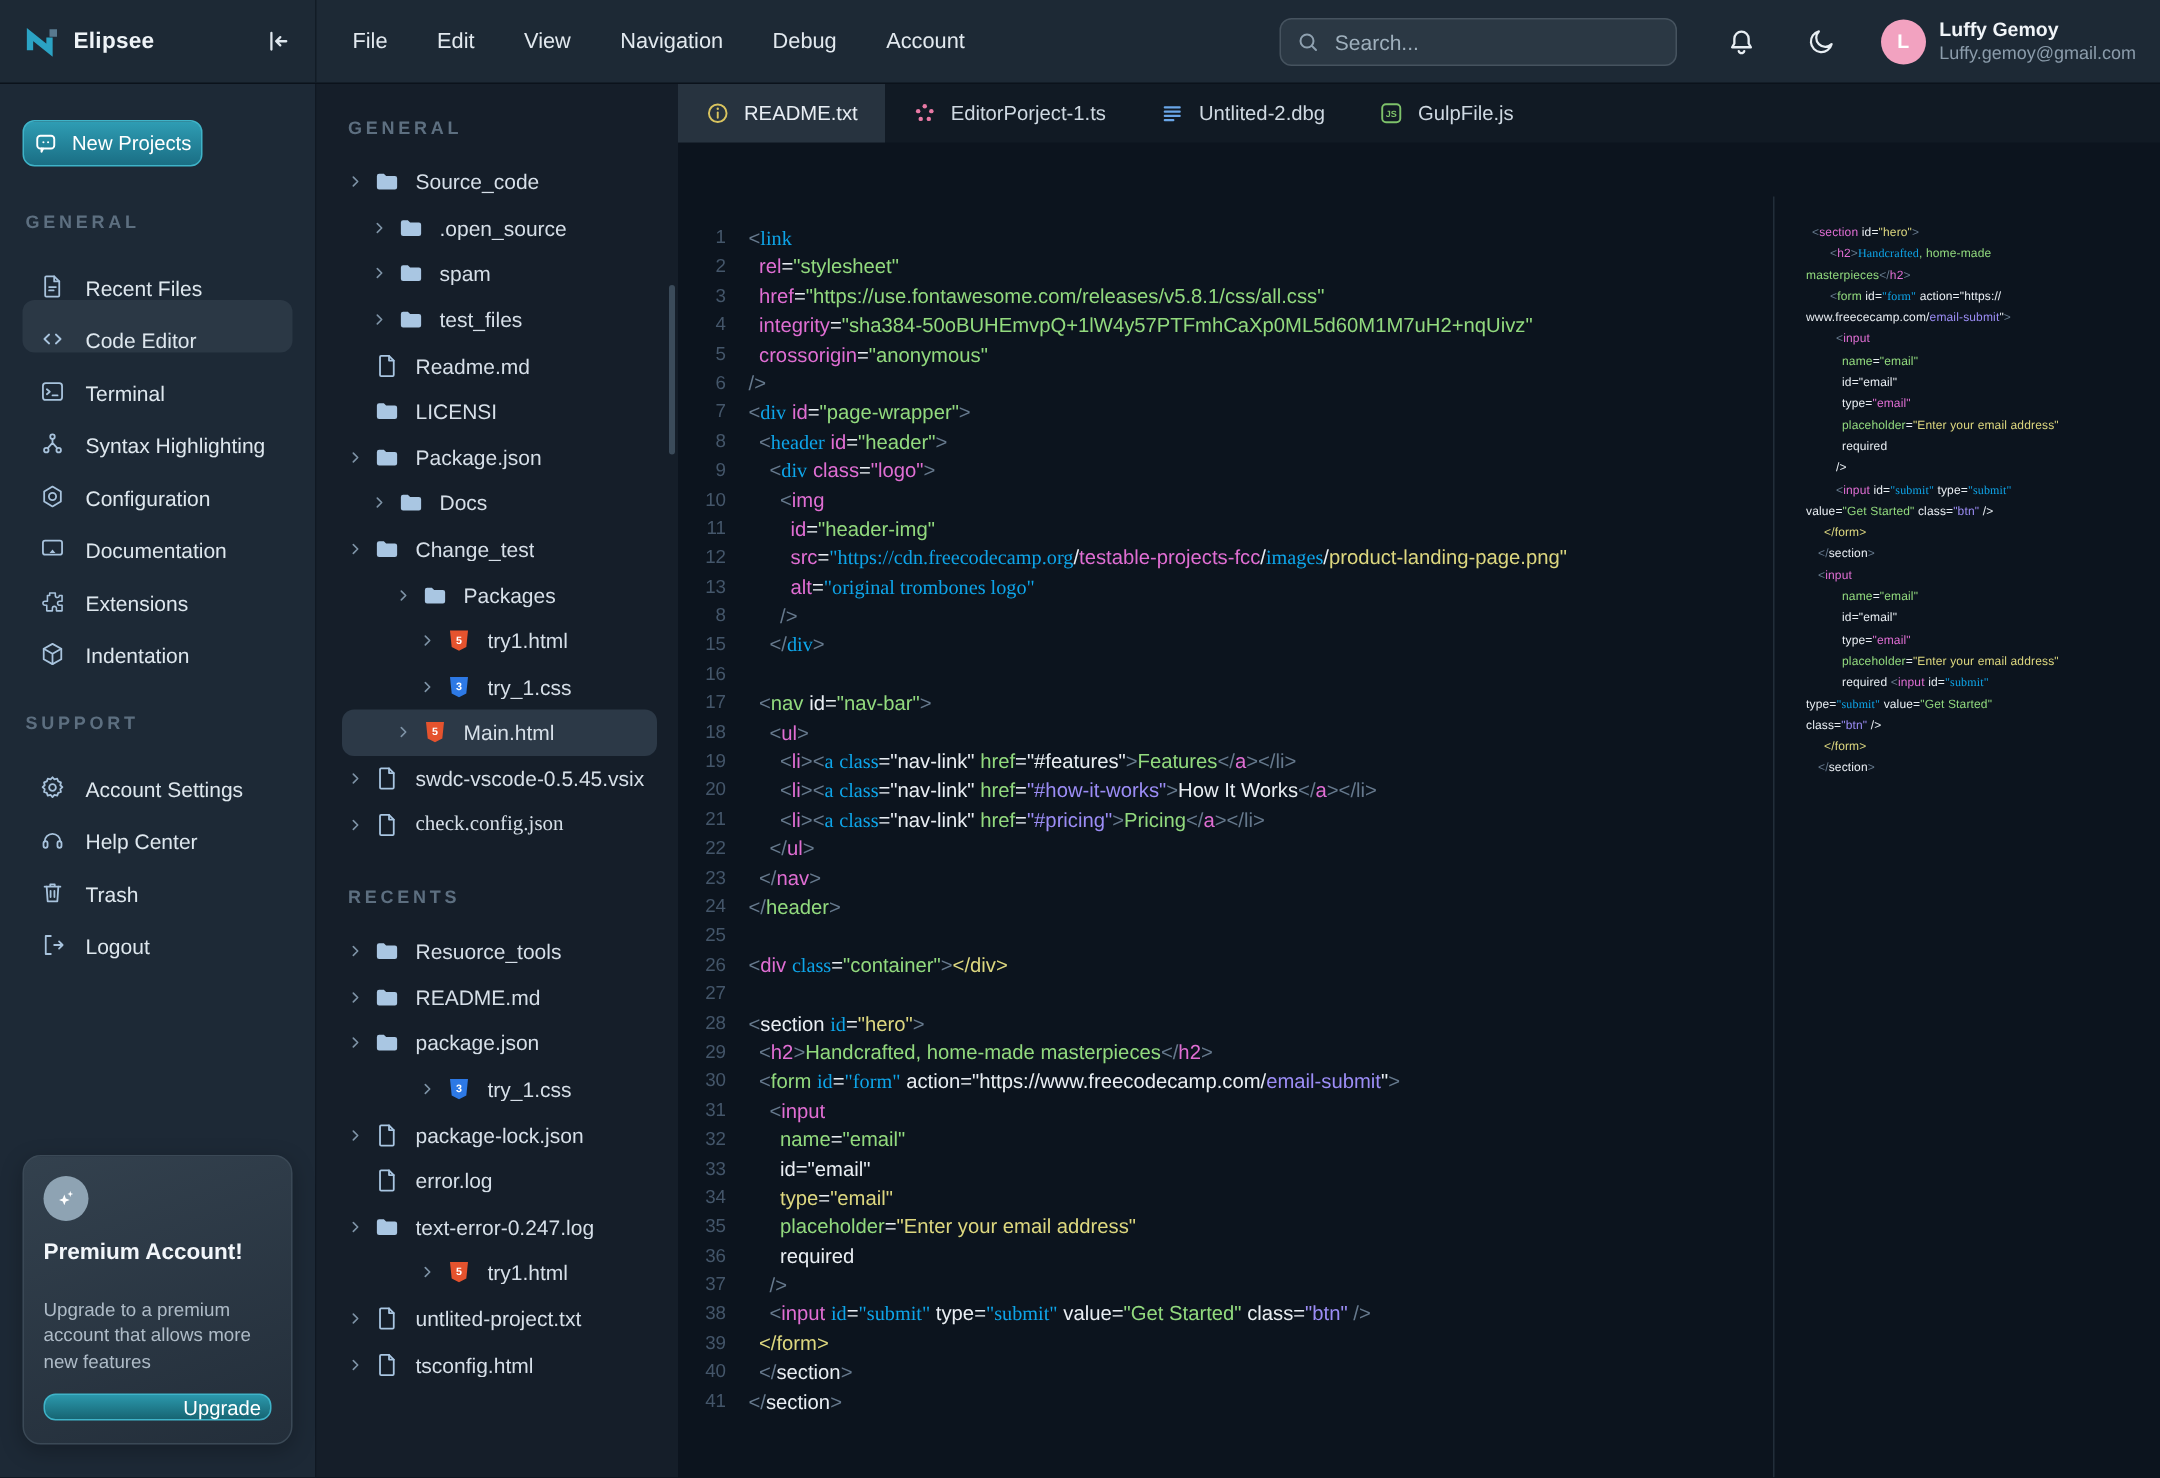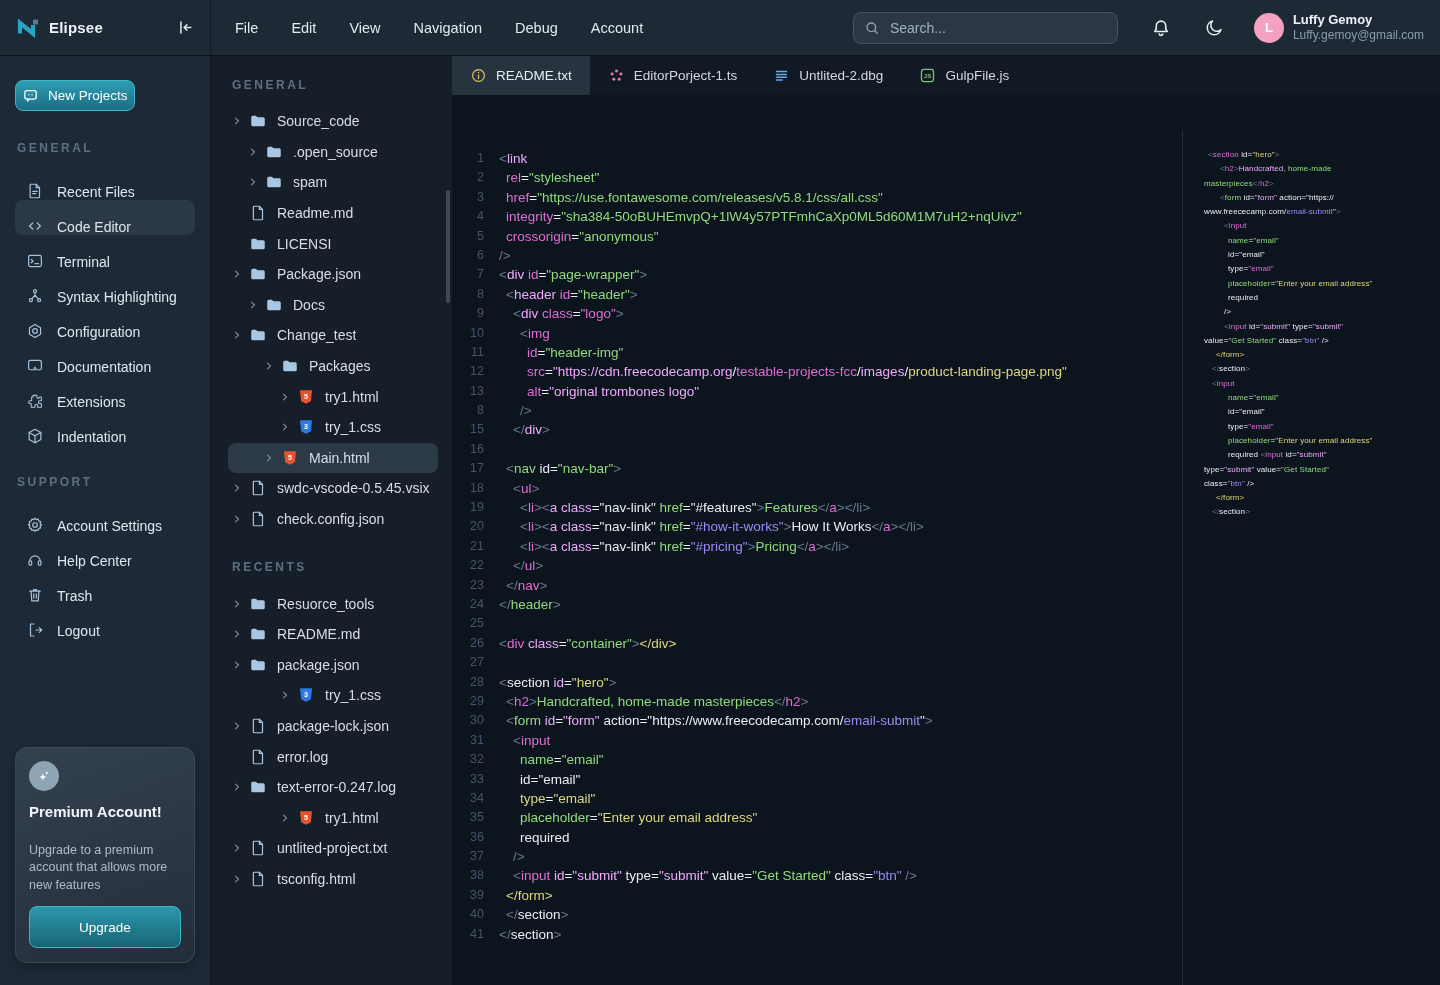--- a/index.html
+++ b/index.html
@@ -41,22 +41,22 @@
   .side-label { font-size:12px; letter-spacing:2.5px; color:#5d6f80; padding:0 0 0 17px; margin-top:30px; margin-bottom:10px; font-weight:600; }
   .nav { padding:0 15px; display:flex; flex-direction:column; }
   .nav-item { height:35px; display:flex; align-items:flex-end; gap:13px; padding:0 11px; border-radius:8px; color:#dee7ee; font-size:14px; cursor:pointer; }
   .nav-item.active { background:#2b3845; }
   .nav-item .nv-icon { width:18px; height:18px; color:#a8c3dd; flex:0 0 18px; }
   .premium { position:absolute; left:15px; right:15px; bottom:22px; border-radius:12px; padding:13px 13px 14px;
     background:linear-gradient(160deg,#33414e 0%, #232e3a 100%); border:1px solid #3b4956; box-shadow:0 4px 14px rgba(0,0,0,.25); }
   .premium-icon { width:30px; height:30px; border-radius:50%; background:#8ea3b3; display:flex; align-items:center; justify-content:center; color:#fff; }
   .premium-title { font-size:15px; font-weight:700; margin-top:12px; color:#f2f6fa; }
   .premium-desc { font-size:12.5px; color:#aebbc7; line-height:1.4; margin-top:22px; }
-  .upgrade-btn { margin-top:12px; width:100%; height:42px; border-radius:8px; border:1px solid #3fb3c8; color:#fff; font-size:13.5px;
-    background:linear-gradient(180deg,#2b98ac 0%, #176573 100%); cursor:pointer; font-family:"Liberation Sans",sans-serif; }
+  .upgrade-btn { margin-top:12px; width:100%; height:18px; border-radius:8px; border:1px solid #3fb3c8; color:#fff; font-size:13.5px;
+    background:linear-gradient(180deg,#2b98ac 0%, #176573 100%); cursor:pointer; font-family:"Liberation Sans",sans-serif;text-align:right; }
 
   
   .explorer { width:241px; flex:0 0 241px; background:#151e29; padding-top:22px; position:relative; overflow:hidden; }
   .exp-label { font-size:12px; letter-spacing:2.5px; color:#5d6f80; font-weight:600; padding-left:21px; margin-bottom:14px; }
   .exp-label.recents { margin-top:26px; }
   .exp-row { height:30.6px; display:flex; align-items:center; margin:0 14px 0 17px; border-radius:8px; color:#d6dfe8; font-size:14px; cursor:pointer; }
   .exp-row.selected { background:#2c3947; }
   .exp-chev { width:10px; height:10px; color:#7e93a6; flex:0 0 10px; margin-right:7px; }
   .exp-chev.hidden { visibility:hidden; }
   .exp-ficon { width:18px; height:18px; flex:0 0 18px; margin-right:10px; color:#a9c6e2; }
@@ -73,21 +73,21 @@
   .code-pane { flex:1; background:#0c141e; padding-top:18px; overflow:hidden; }
   .code-line { display:flex; height:19.4px; line-height:19.4px; font-size:13.5px; }
   .ln { width:32px; flex:0 0 32px; text-align:right; color:#44566a; font-size:12.5px; }
   .lc { margin-left:15px; white-space:pre; }
 
   
   .minimap { width:258px; flex:0 0 258px; background:#0c141e; border-left:1px solid #222e3a; padding:17px 0 0 21px; overflow:hidden; }
   .mm-line { height:14.3px; line-height:14.3px; font-size:8px; white-space:pre; letter-spacing:.1px; }
 
   
-  .c-blue   { color:#f0abfc; }
+  .c-blue   { color:#0ea5e9;font-family:Liberation Serif, serif; }
   .c-pink   { color:#e06ed3; }
   .c-green  { color:#92da7e; }
   .c-yellow { color:#ddd77f; }
   .c-white  { color:#e9eef3; }
   .c-purple { color:#9c8df6; }
   .c-punct  { color:#66798d; }
   .c-plain  { color:#c6d1dc; }
 </style>
 </head>
 <body>
@@ -328,20 +328,33 @@
               <path d="m8.5 5 7 7-7 7" stroke-width="2.6"></path>
             </svg>
           </span>
           <span class="exp-ficon" style="display: inline-flex; width: 18px; height: 18px; flex: 0 0 18px;">
             <svg viewBox="0 0 24 24" width="100%" height="100%">
               <path d="M3 7a2 2 0 0 1 2-2h4.2l2 2H19a2 2 0 0 1 2 2v8a2 2 0 0 1-2 2H5a2 2 0 0 1-2-2Z" fill="currentColor"></path>
             </svg>
           </span>
           <span class="exp-name">spam</span>
         </div>
+        <div class="exp-row" style="padding-left: 20px;">
+          <span class="exp-chev" style="display: inline-flex; width: 10px; height: 10px; flex: 0 0 10px;">
+            <svg viewBox="0 0 24 24" width="100%" height="100%" fill="none" stroke="currentColor" stroke-width="1.6" stroke-linecap="round" stroke-linejoin="round">
+              <path d="m8.5 5 7 7-7 7" stroke-width="2.6"></path>
+            </svg>
+          </span>
+          <span class="exp-ficon" style="display: inline-flex; width: 18px; height: 18px; flex: 0 0 18px;">
+            <svg viewBox="0 0 24 24" width="100%" height="100%">
+              <path d="M3 7a2 2 0 0 1 2-2h4.2l2 2H19a2 2 0 0 1 2 2v8a2 2 0 0 1-2 2H5a2 2 0 0 1-2-2Z" fill="currentColor"></path>
+            </svg>
+          </span>
+          <span class="exp-name">test_files</span>
+        </div>
         <div class="exp-row" style="padding-left: 4px;">
           <span class="exp-chev hidden" style="display: inline-flex; width: 10px; height: 10px; flex: 0 0 10px;">
             <svg viewBox="0 0 24 24" width="100%" height="100%" fill="none" stroke="currentColor" stroke-width="1.6" stroke-linecap="round" stroke-linejoin="round">
               <path d="m8.5 5 7 7-7 7" stroke-width="2.6"></path>
             </svg>
           </span>
           <span class="exp-ficon" style="display: inline-flex; width: 18px; height: 18px; flex: 0 0 18px;">
             <svg viewBox="0 0 24 24" width="100%" height="100%" fill="none" stroke="currentColor" stroke-width="1.6" stroke-linecap="round" stroke-linejoin="round">
               <path d="M6.8 3h7L18 7.2V20a1 1 0 0 1-1 1H6.8a1 1 0 0 1-1-1V4a1 1 0 0 1 1-1Z"></path>
               <path d="M13.8 3v4.2H18"></path>
@@ -463,21 +476,21 @@
             </svg>
           </span>
           <span class="exp-ficon" style="display: inline-flex; width: 18px; height: 18px; flex: 0 0 18px;">
             <svg viewBox="0 0 24 24" width="100%" height="100%" fill="none" stroke="currentColor" stroke-width="1.6" stroke-linecap="round" stroke-linejoin="round">
               <path d="M6.8 3h7L18 7.2V20a1 1 0 0 1-1 1H6.8a1 1 0 0 1-1-1V4a1 1 0 0 1 1-1Z"></path>
               <path d="M13.8 3v4.2H18"></path>
             </svg>
           </span>
           <span class="exp-name">swdc-vscode-0.5.45.vsix</span>
         </div>
-        <div class="exp-row" style="padding-left: 4px;">
+        <div class="exp-row" style="padding-left: 4px; font-family: Liberation Serif, serif;">
           <span class="exp-chev" style="display: inline-flex; width: 10px; height: 10px; flex: 0 0 10px;">
             <svg viewBox="0 0 24 24" width="100%" height="100%" fill="none" stroke="currentColor" stroke-width="1.6" stroke-linecap="round" stroke-linejoin="round">
               <path d="m8.5 5 7 7-7 7" stroke-width="2.6"></path>
             </svg>
           </span>
           <span class="exp-ficon" style="display: inline-flex; width: 18px; height: 18px; flex: 0 0 18px;">
             <svg viewBox="0 0 24 24" width="100%" height="100%" fill="none" stroke="currentColor" stroke-width="1.6" stroke-linecap="round" stroke-linejoin="round">
               <path d="M6.8 3h7L18 7.2V20a1 1 0 0 1-1 1H6.8a1 1 0 0 1-1-1V4a1 1 0 0 1 1-1Z"></path>
               <path d="M13.8 3v4.2H18"></path>
             </svg>

